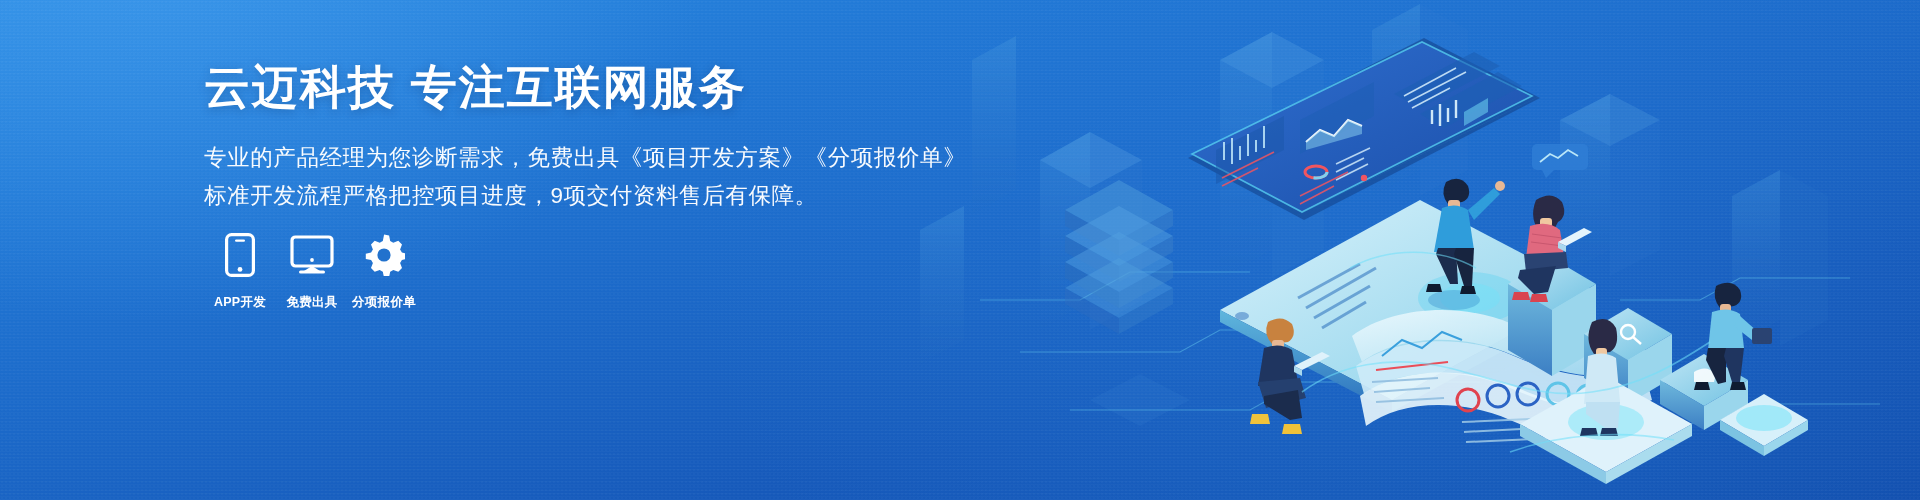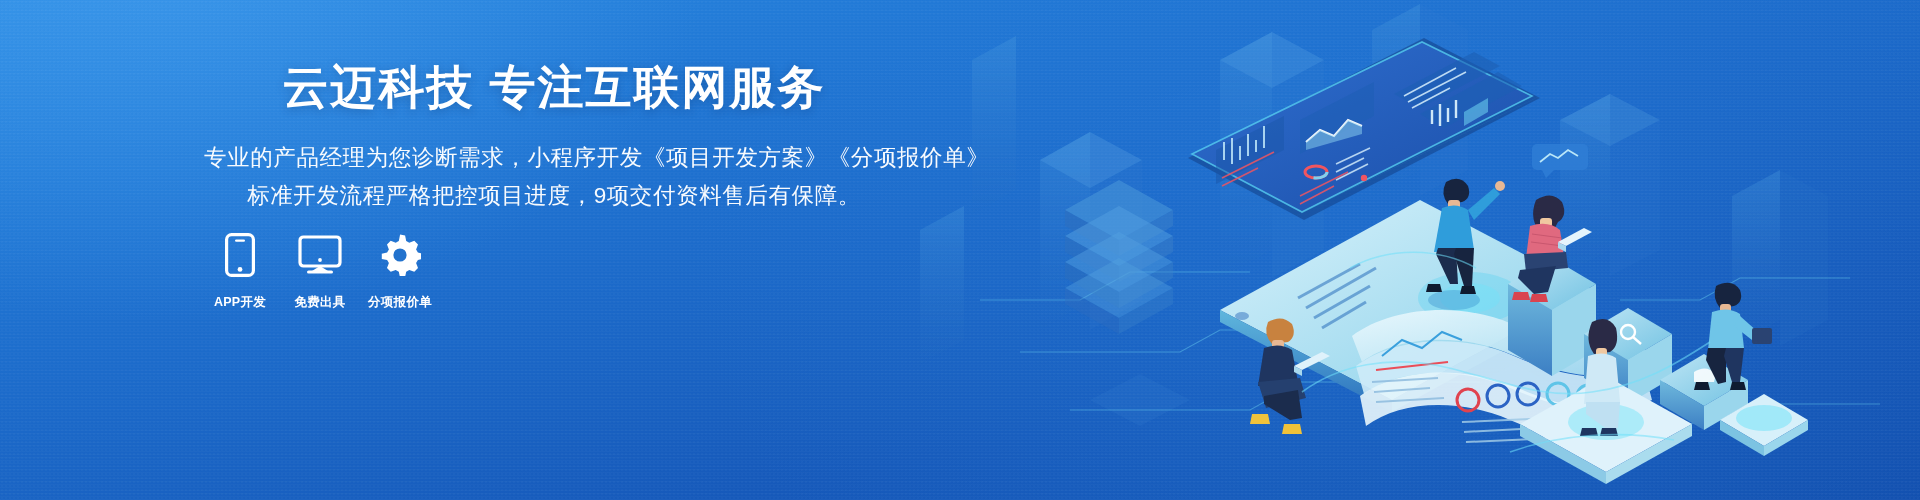--- a/index.html
+++ b/index.html
@@ -13,28 +13,28 @@
   }
   
   .tex{position:absolute;inset:0;
     background-image:repeating-linear-gradient(0deg,rgba(255,255,255,.022) 0 1px,rgba(0,0,0,0) 1px 3px);
     pointer-events:none;}
   .tex2{position:absolute;inset:0;opacity:.5;
     background-image:radial-gradient(rgba(255,255,255,.05) .7px,rgba(0,0,0,0) .8px);
     background-size:4px 4px;pointer-events:none;}
 
   
-  .copy{position:absolute;left:204px;top:62px;width:700px;text-align:center;}
+  .copy{position:absolute;left:204px;top:62px;width:700px;}
   .headline{color:#fff;font-size:46px;font-weight:bold;letter-spacing:2px;line-height:1.1;
     margin:0 0 26px 0;text-shadow:0 2px 10px rgba(0,30,80,.25);white-space:nowrap;}
   .sub{color:#ffffff;font-size:22.5px;line-height:1.72;letter-spacing:.6px;white-space:nowrap;
     font-weight:400;opacity:.97;}
 
   
-  .services{position:absolute;left:204px;top:232px;display:flex;align-items:flex-end;gap:8px;}
+  .services{position:absolute;left:204px;top:232px;display:flex;align-items:flex-end;gap:0;}
   .svc{width:72px;display:flex;flex-direction:column;align-items:center;}
   .svc .ico{height:46px;display:flex;align-items:center;justify-content:center;margin-bottom:16px;}
   .svc .lbl{color:#fff;font-size:12.5px;font-weight:bold;letter-spacing:.3px;white-space:nowrap;}
   .svc svg{display:block;}
 
   
   .art{position:absolute;right:0;top:0;width:1000px;height:500px;}
   .art svg{display:block;}
 </style>
 </head>
@@ -358,21 +358,21 @@
       <g stroke="#6fe0fa" stroke-width="1.6" fill="none" opacity=".55">
         <path d="M430,268 C470,246 520,248 556,268"></path>
         <path d="M382,392 C420,364 470,356 520,366 C576,378 620,400 672,392 C720,386 756,364 790,342"></path>
         <path d="M590,452 C640,434 700,430 754,440"></path>
       </g>
     </svg>
   </div>
 
   <div class="copy">
     <h1 class="headline">云迈科技 专注互联网服务</h1>
-    <div class="sub">专业的产品经理为您诊断需求，小程序开发《项目开发方案》《分项报价单》</div>
+    <div class="sub">专业的产品经理为您诊断需求，免费出具《项目开发方案》《分项报价单》</div>
     <div class="sub">标准开发流程严格把控项目进度，9项交付资料售后有保障。</div>
   </div>
 
   <div class="services">
 
     <div class="svc">
       <div class="ico">
         <svg width="30" height="44" viewBox="0 0 30 44">
           <rect x="1.6" y="1.6" width="26.8" height="40.8" rx="5" fill="none" stroke="#fff" stroke-width="3.2"></rect>
           <rect x="10" y="6.4" width="10" height="2.4" rx="1.2" fill="#fff"></rect>

